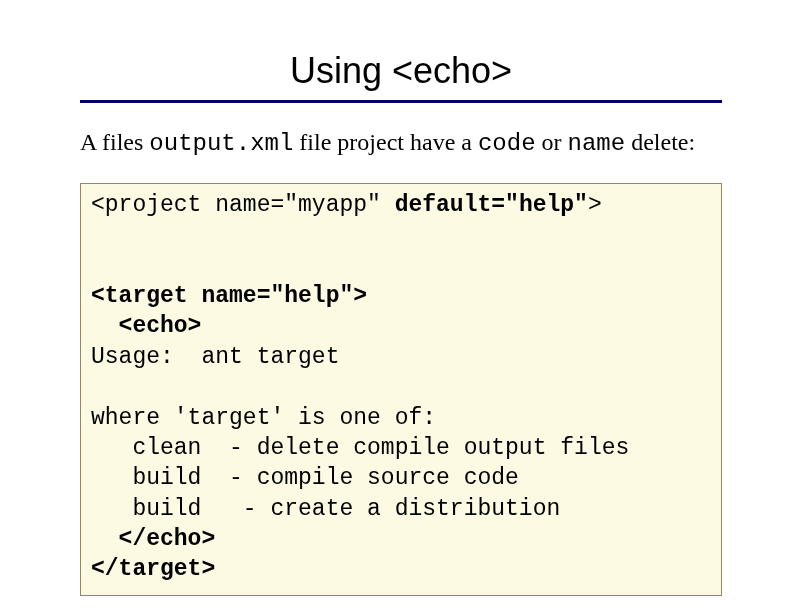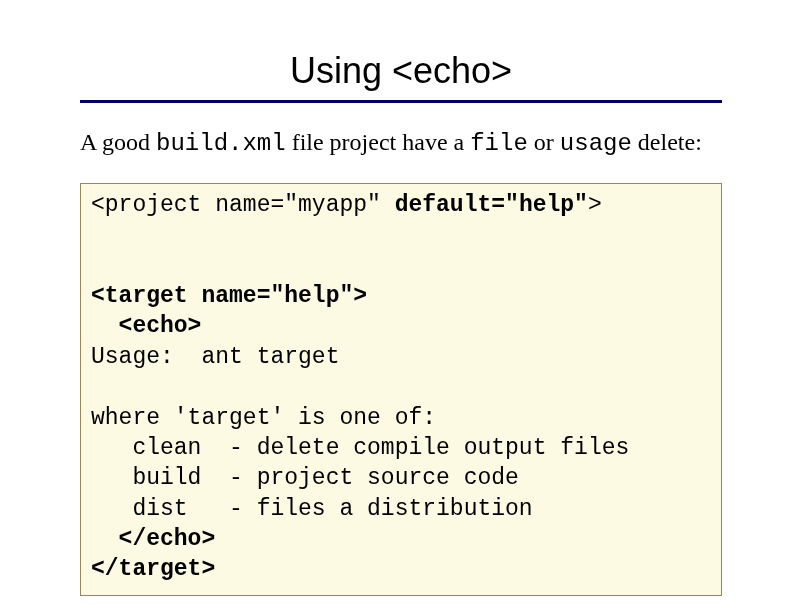--- a/index.html
+++ b/index.html
@@ -52,30 +52,30 @@
 </style>
 </head>
 <body>
 
 <div class="slide">
 
   <h1 class="title">Using &lt;echo&gt;</h1>
   <hr class="hr">
 
   <p class="intro">
-    <span>A good </span><span class="mono">build.xml</span><span> file project have a </span><span class="mono">file</span><span> or </span><span class="mono">usage</span><span> delete:</span>
+    <span>A files </span><span class="mono">output.xml</span><span> file project have a </span><span class="mono">code</span><span> or </span><span class="mono">name</span><span> delete:</span>
   </p>
 
   <div class="codebox"><span>&lt;project name="myapp" </span><span class="bold">default="help"</span><span>&gt;</span>
 <span></span>
 <span></span>
 <span class="bold">&lt;target name="help"&gt;</span>
 <span class="bold">  &lt;echo&gt;</span>
 <span>Usage:  ant target</span>
 <span></span>
 <span>where 'target' is one of:</span>
 <span>   clean  - delete compile output files</span>
-<span>   build  - project source code</span>
-<span>   dist   - files a distribution</span>
+<span>   build  - compile source code</span>
+<span>   build   - create a distribution</span>
 <span class="bold">  &lt;/echo&gt;</span>
 <span class="bold">&lt;/target&gt;</span></div>
 
 </div>
 
 </body></html>

